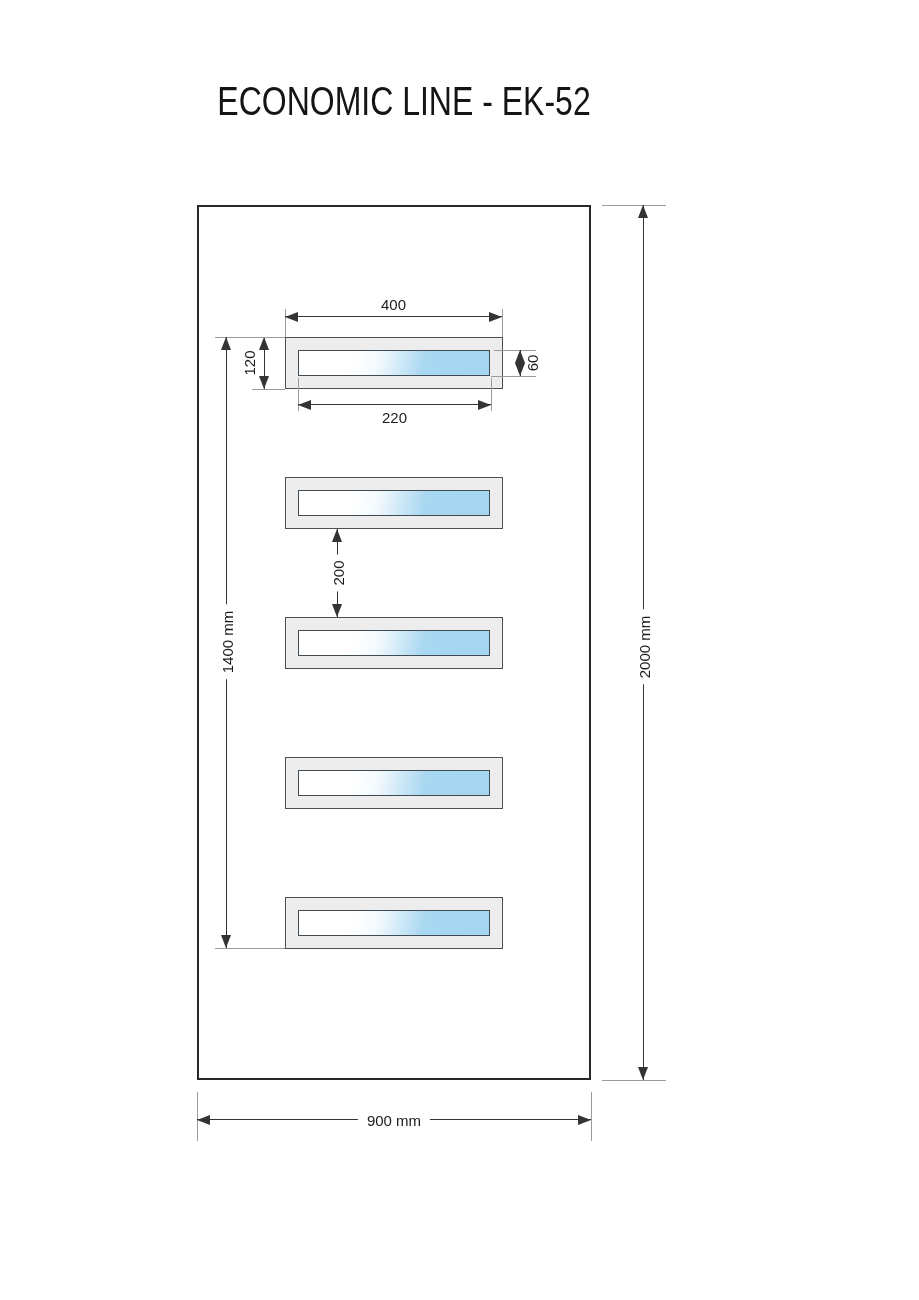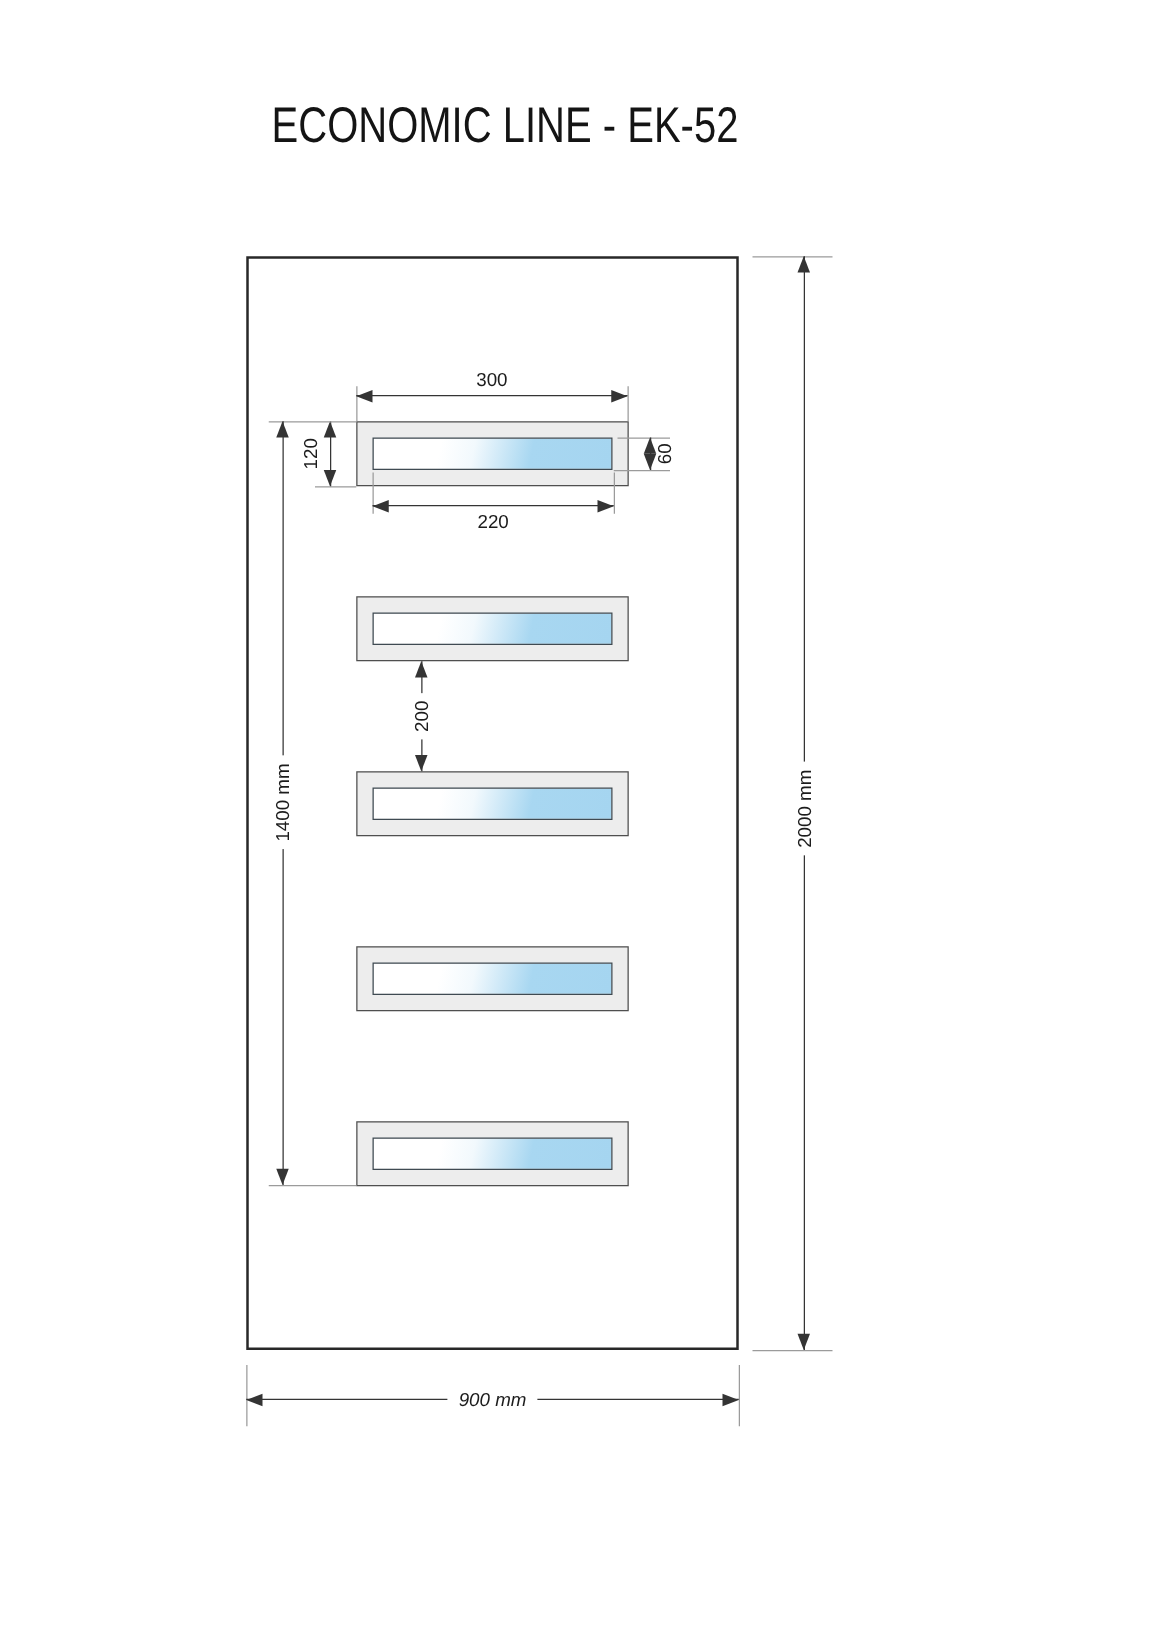--- a/index.html
+++ b/index.html
@@ -40,21 +40,21 @@
   .ar-u{border-left:5px solid transparent;border-right:5px solid transparent;border-bottom:13px solid #343434;}
   .ar-d{border-left:5px solid transparent;border-right:5px solid transparent;border-top:13px solid #343434;}
   .dlab{position:absolute;font-size:15px;color:#1c1c1c;text-align:center;line-height:17px;}
   .vlab{
     position:absolute;font-size:15px;color:#1c1c1c;white-space:nowrap;line-height:17px;
     transform:translate(-50%,-50%) rotate(-90deg);
   }
   .onln{background:#ffffff;padding:0 6px;}
   .hlab{
     position:absolute;font-size:15px;color:#1c1c1c;white-space:nowrap;line-height:17px;
-    transform:translate(-50%,-50%);background:#ffffff;padding:0 9px;font-style:italic;
+    transform:translate(-50%,-50%);background:#ffffff;padding:0 9px;
   }
 </style>
 </head>
 <body>
 
 <div id="canvas">
 
   <div class="title">ECONOMIC LINE - EK-52</div>
 
   <div class="door"></div>
@@ -73,21 +73,21 @@
     </div>
   <div class="panel p5">
       <div class="glass"></div>
     </div>
 
   <div class="ext vl" style="left:285px;top:309px;height:28px"></div>
   <div class="ext vl" style="left:502px;top:309px;height:28px"></div>
   <div class="ln hl" style="left:285px;top:316px;width:217px"></div>
   <div class="ar ar-l" style="left:285px;top:311.5px"></div>
   <div class="ar ar-r" style="left:489px;top:311.5px"></div>
-  <div class="dlab" style="left:285px;top:296px;width:217px">300</div>
+  <div class="dlab" style="left:285px;top:296px;width:217px">400</div>
 
   <div class="ext hl" style="left:252px;top:389px;width:33px"></div>
   <div class="ln vl" style="left:264px;top:337px;height:52px"></div>
   <div class="ar ar-u" style="left:259px;top:337px"></div>
   <div class="ar ar-d" style="left:259px;top:376px"></div>
   <div class="vlab" style="left:249px;top:363px">120</div>
 
   <div class="ext vl" style="left:298px;top:378px;height:33px"></div>
   <div class="ext vl" style="left:491px;top:378px;height:33px"></div>
   <div class="ln hl" style="left:298px;top:404px;width:193px"></div>

